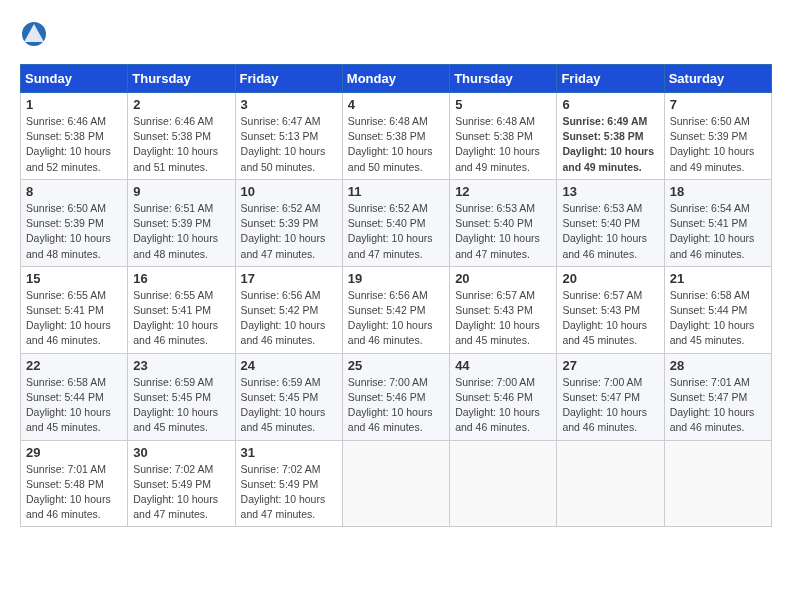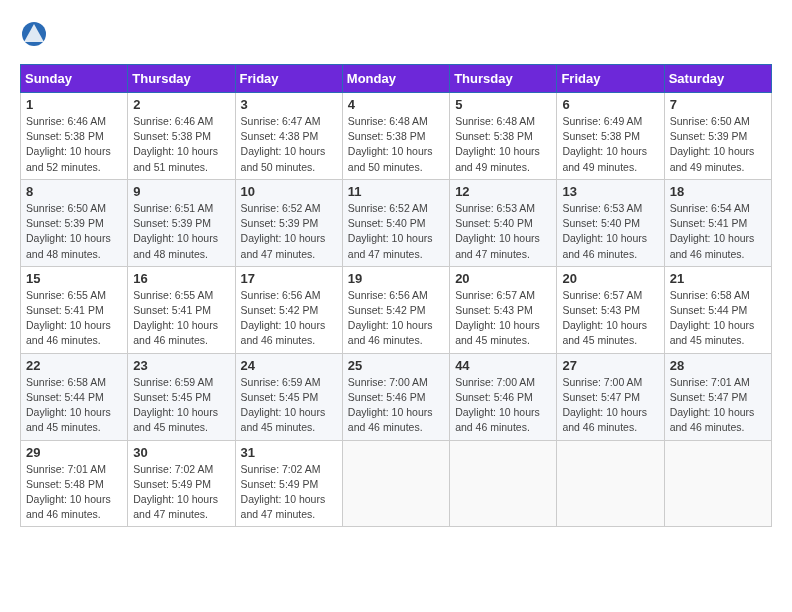--- a/index.html
+++ b/index.html
@@ -45,21 +45,21 @@
     .location {
       font-size: 16px;
       color: #555;
     }
     .calendar {
       width: 100%;
       border-collapse: collapse;
       font-size: 11px;
     }
     .calendar th {
-      background: #6d28d9;
+      background: #1d4ed8;
       color: #fff;
       padding: 6px 4px;
       text-align: left;
       font-size: 13px;
       font-weight: bold;
       border: 1px solid #2a6bb5;
     }
     .calendar td {
       border: 1px solid #ccc;
       padding: 4px 5px;
@@ -131,41 +131,41 @@
         <td>
           <span class="day-num">2</span>
           <div class="day-info" style="white-space: pre-line;">Sunrise: 6:46 AM
 Sunset: 5:38 PM
 Daylight: 10 hours
 and 51 minutes.</div>
         </td>
         <td>
           <span class="day-num">3</span>
           <div class="day-info" style="white-space: pre-line;">Sunrise: 6:47 AM
-Sunset: 4:38 PM
+Sunset: 5:13 PM
 Daylight: 10 hours
 and 50 minutes.</div>
         </td>
         <td>
           <span class="day-num">4</span>
           <div class="day-info" style="white-space: pre-line;">Sunrise: 6:48 AM
 Sunset: 5:38 PM
 Daylight: 10 hours
 and 50 minutes.</div>
         </td>
         <td>
           <span class="day-num">5</span>
           <div class="day-info" style="white-space: pre-line;">Sunrise: 6:48 AM
 Sunset: 5:38 PM
 Daylight: 10 hours
 and 49 minutes.</div>
         </td>
         <td>
           <span class="day-num">6</span>
-          <div class="day-info" style="white-space: pre-line;">Sunrise: 6:49 AM
+          <div class="day-info" style="white-space: pre-line; font-weight: bold;">Sunrise: 6:49 AM
 Sunset: 5:38 PM
 Daylight: 10 hours
 and 49 minutes.</div>
         </td>
         <td>
           <span class="day-num">7</span>
           <div class="day-info" style="white-space: pre-line;">Sunrise: 6:50 AM
 Sunset: 5:39 PM
 Daylight: 10 hours
 and 49 minutes.</div>

